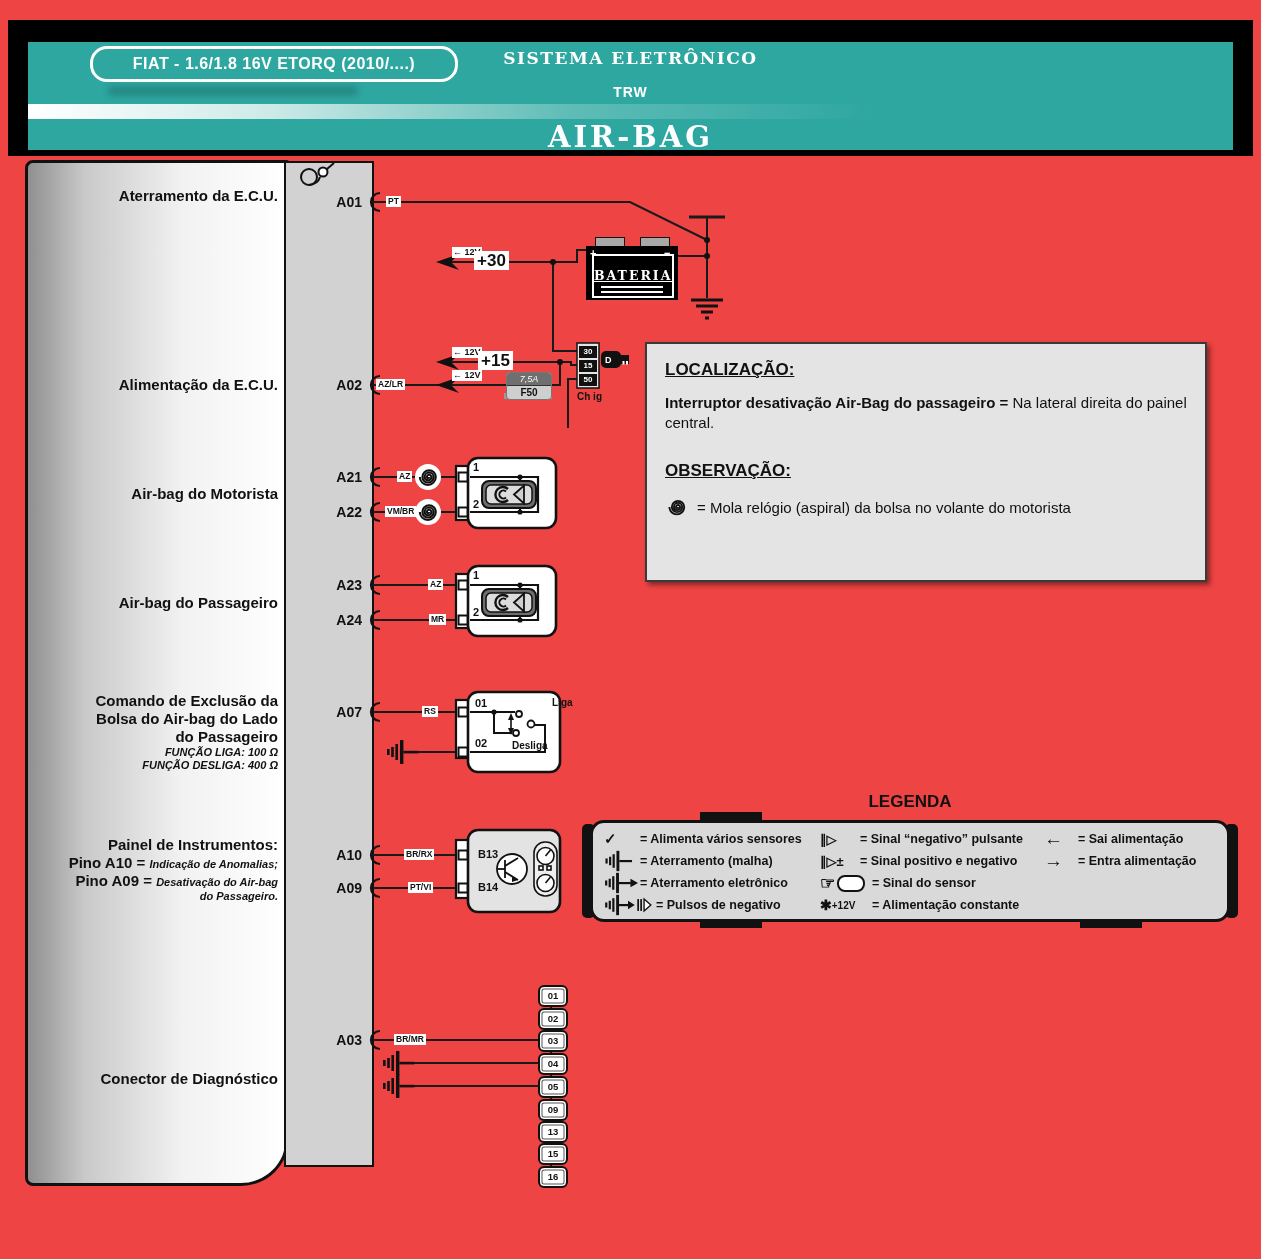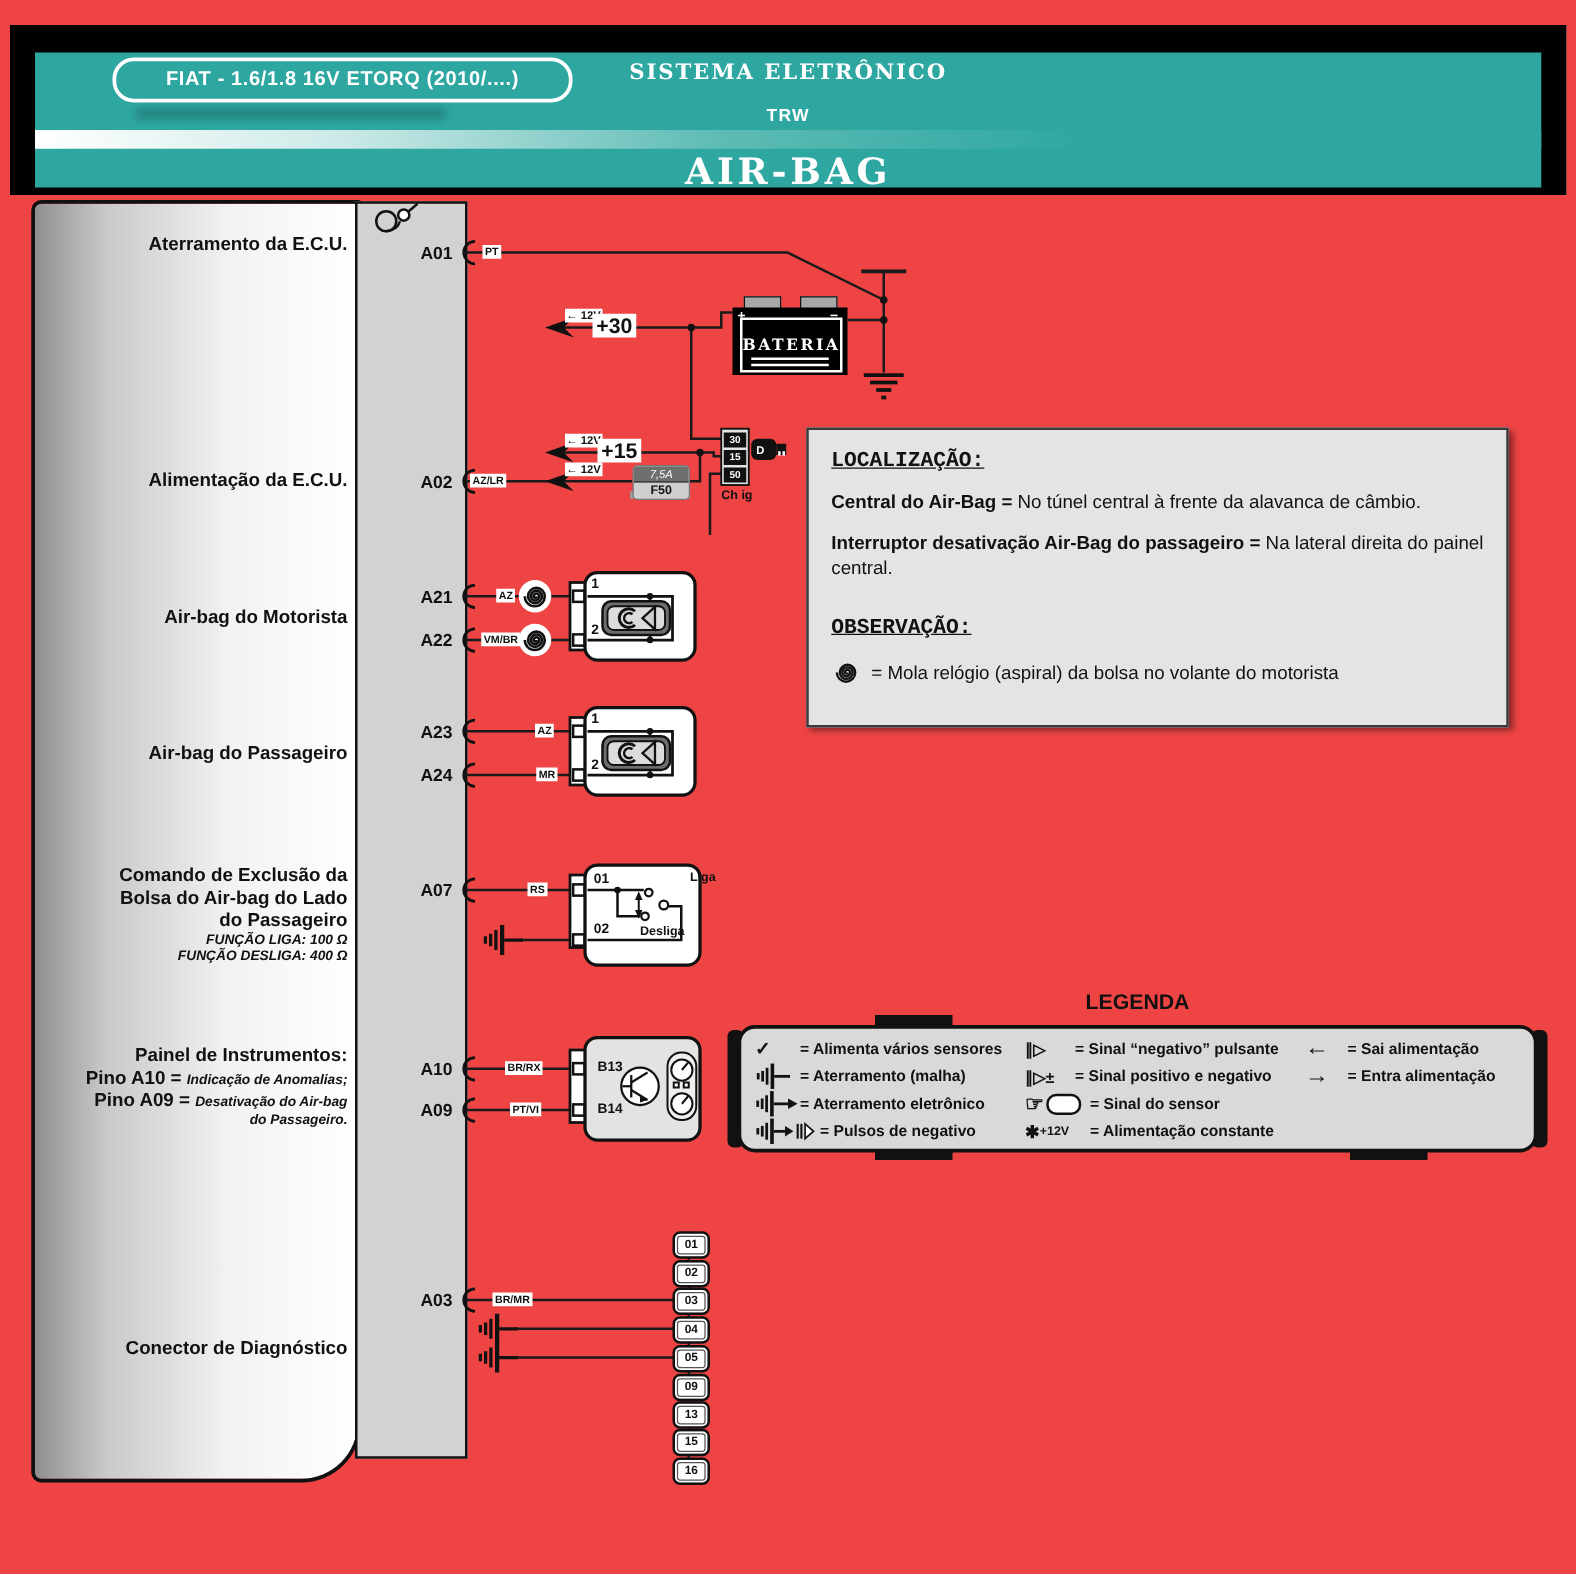--- a/index.html
+++ b/index.html
@@ -28,42 +28,42 @@
   .side-note{font-style:italic;font-size:11px;line-height:13px;font-weight:bold;}
   .pin-label{left:318px;width:44px;text-align:right;font-weight:bold;font-size:14px;line-height:18px;}
   
   .wire-label{font-weight:bold;font-size:8.5px;background:#fff;padding:0 2px;line-height:11px;}
   .v12{font-weight:bold;font-size:9px;line-height:11px;background:#fff;padding:0 1px;}
   .node-label{font-weight:bold;font-size:17px;background:#fff;padding:0 3px;line-height:19px;}
   
   #battery{left:586px;top:246px;width:92px;height:54px;background:#000;}
   #battery-inner{left:592px;top:254px;width:78px;height:40px;border:2px solid #fff;background:#000;}
   #battery-text{left:0;top:12px;width:100%;text-align:center;color:#fff;
-    font-family:"DejaVu Serif",serif;font-weight:bold;font-size:12.5px;letter-spacing:2px;}
+    font-family:"DejaVu Serif",serif;font-weight:bold;font-size:12.5px;letter-spacing:2px;text-decoration:underline;}
   .bat-line{background:#fff;height:2px;width:62px;left:601px;}
   .bat-term{background:#a8a8a8;border:1.5px solid #111;width:28px;height:10px;top:237px;}
   .bat-sign{color:#fff;font-weight:bold;font-size:11px;line-height:11px;}
   #fuse{left:506px;top:372px;width:44px;height:26px;border-radius:4px;background:#cfcfcf;border:1px solid #777;overflow:hidden;}
   #fuse-top{height:12px;background:#6f6f6f;color:#fff;font-weight:normal;font-style:italic;font-size:9px;
     text-align:center;line-height:12px;border-bottom:1px solid #333;}
   #fuse-bottom{height:12px;color:#111;font-weight:bold;font-size:10px;text-align:center;line-height:13px;}
   .fuse-tab{width:6px;height:6px;background:#9a9a9a;top:393px;}
   .ign-term{left:579px;width:18px;height:12px;background:#111;color:#fff;font-weight:bold;font-size:8px;
     text-align:center;line-height:12px;}
   
   .mod-pin{font-weight:bold;font-size:11px;line-height:12px;}
   .mod-small{font-weight:bold;font-size:10px;line-height:11px;}
   
   .diag-pin{left:538px;width:26px;height:18px;background:#fff;border:2.5px solid #111;border-radius:6px;
     box-shadow:inset 0 0 0 1.5px #fff,inset 0 0 0 2.5px #555;
     text-align:center;font-weight:bold;font-size:9.5px;line-height:18px;}
   
   #loc-box{left:645px;top:342px;width:562px;height:240px;background:#e4e4e4;border:2px solid #3a3a3a;
     box-shadow:3px 3px 5px rgba(0,0,0,.45);box-sizing:border-box;padding:16px 18px;font-size:15px;}
-  .loc-title{font-weight:bold;font-size:17px;text-decoration:underline;font-family:Liberation Mono, monospace;}
+  .loc-title{font-weight:bold;font-size:17px;text-decoration:underline;}
   .loc-item{margin-top:13px;line-height:20px;}
   .loc-bold{font-weight:bold;}
   #obs-row{margin-top:14px;display:flex;align-items:center;gap:8px;}
   
   #legend-title{left:810px;top:792px;width:200px;text-align:center;font-weight:bold;font-size:17px;}
   .leg-cap{width:13px;height:94px;background:#111;border-radius:5px;top:824px;}
   .leg-tab{height:9px;width:62px;background:#111;}
   #legend-box{left:590px;top:820px;width:640px;height:102px;background:#d9d9d9;border:3px solid #111;
     border-radius:14px;box-sizing:border-box;}
   .leg-col{top:828px;}
@@ -369,23 +369,20 @@
   <div class="abs diag-pin" style="top:1053px;">04</div>
   <div class="abs diag-pin" style="top:1076px;">05</div>
   <div class="abs diag-pin" style="top:1099px;">09</div>
   <div class="abs diag-pin" style="top:1121px;">13</div>
   <div class="abs diag-pin" style="top:1143px;">15</div>
   <div class="abs diag-pin" style="top:1166px;">16</div>
 
   <div class="abs" id="loc-box">
     <div class="loc-title">LOCALIZAÇÃO:</div>
     <div class="loc-item">
-      <span class="loc-bold">Central do Air-Bag = </span><span>No túnel central à frente da alavanca de câmbio.</span>
-    </div>
-    <div class="loc-item">
       <span class="loc-bold">Interruptor desativação Air-Bag do passageiro = </span><span>Na lateral direita do painel central.</span>
     </div>
     <div class="loc-title" style="margin-top:28px;">OBSERVAÇÃO:</div>
     <div id="obs-row">
       <svg width="24" height="24">
           <use href="#spiral-icon" width="24" height="24"></use>
         </svg>
       <span>= Mola relógio (aspiral) da bolsa no volante do motorista</span>
     </div>
   </div>

